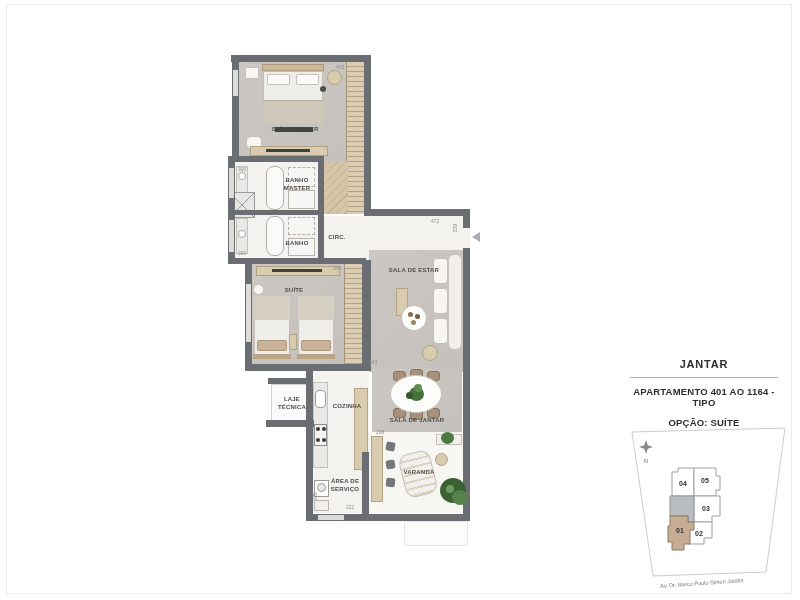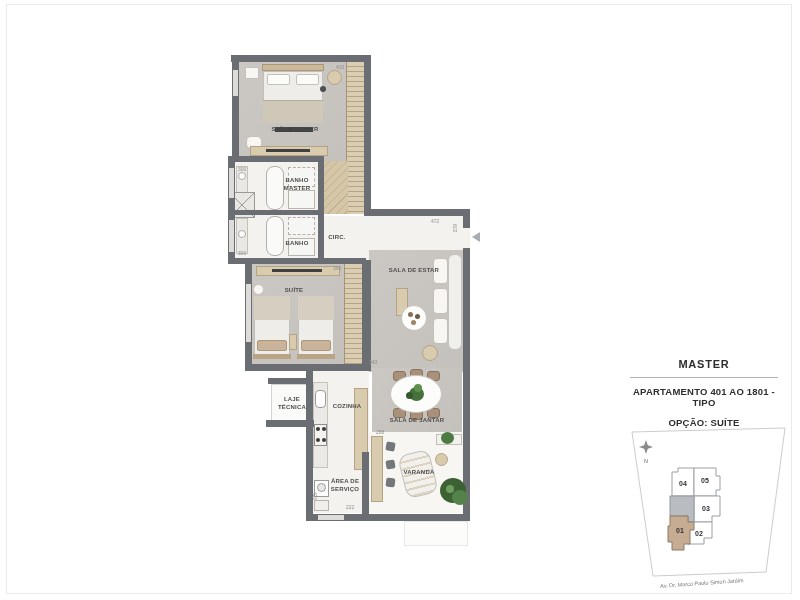--- a/index.html
+++ b/index.html
@@ -204,23 +204,23 @@
   <div class="dim" style="left:431px;top:219px;">472</div>
   <div class="dim v" style="left:452px;top:224px;">602</div>
   <div class="dim" style="left:333px;top:266px;">390</div>
   <div class="dim" style="left:369px;top:360px;">343</div>
   <div class="dim" style="left:376px;top:430px;">288</div>
   <div class="dim v" style="left:312px;top:492px;">420</div>
   <div class="dim" style="left:346px;top:505px;">222</div>
 </div>
 
 <div class="titleblock">
-  <div class="tb-project">MASTER</div>
+  <div class="tb-project">JANTAR</div>
   <div class="tb-divider"></div>
-  <div class="tb-line">APARTAMENTO 401 AO 1801 - TIPO</div>
+  <div class="tb-line">APARTAMENTO 401 AO 1164 - TIPO</div>
   <div class="tb-line">OPÇÃO: SUÍTE</div>
 </div>
 
 <svg class="keyplan" width="175" height="170" viewBox="0 0 175 170">
   <polygon points="12,6 165,2 146,146 33,150" fill="none" stroke="#cccccc" stroke-width="1"></polygon>
   <g>
     <path d="M26 14 L27.8 19.2 L33 21 L27.8 22.8 L26 28 L24.2 22.8 L19 21 L24.2 19.2 Z" fill="#8a8a8a"></path>
     <text x="24" y="37" font-size="5.5" fill="#666666" font-family="Liberation Sans, sans-serif">N</text>
   </g>
   <g stroke="#9aa0a5" stroke-width="1" fill="#ffffff">

